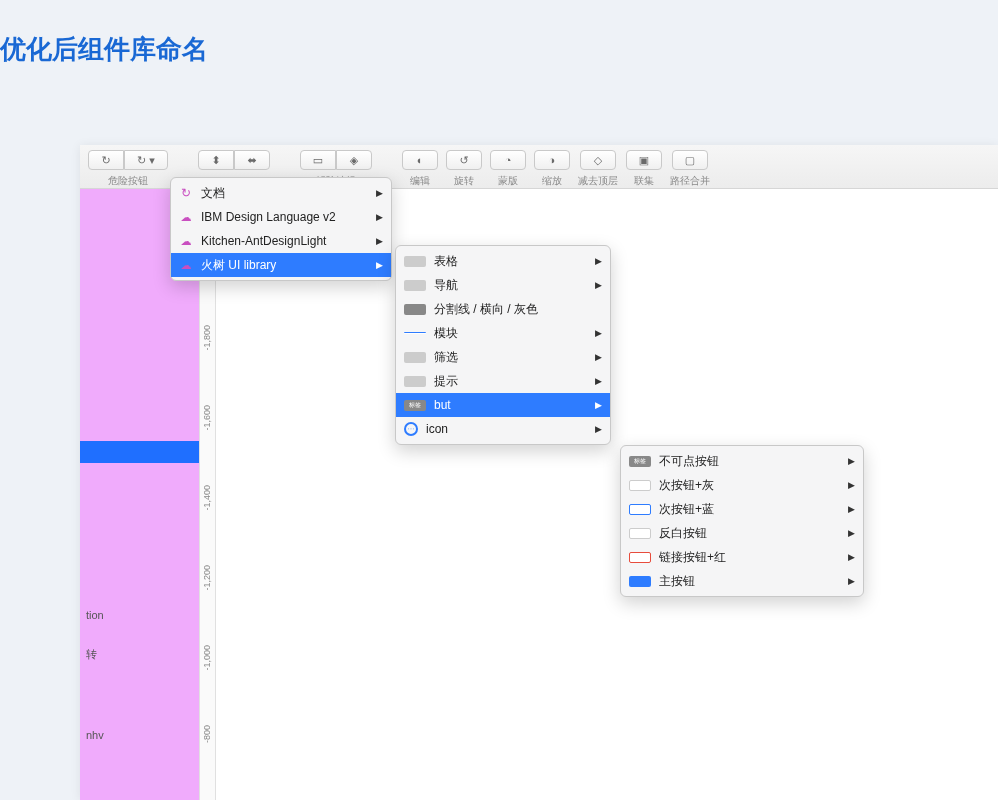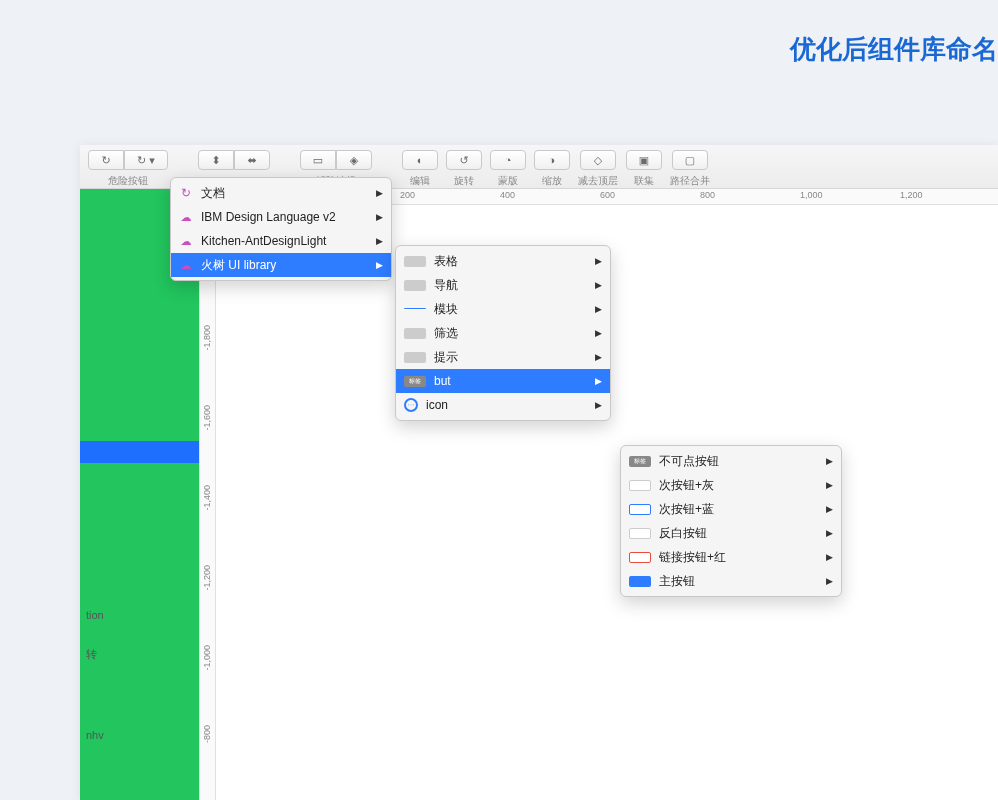--- a/index.html
+++ b/index.html
@@ -4,21 +4,21 @@
 <style>
 * { margin: 0; padding: 0; box-sizing: border-box; }
 body {
   font-family: -apple-system, "Helvetica Neue", Arial, sans-serif;
   background: #eef2f7;
   width: 998px;
   height: 800px;
   overflow: hidden;
 }
 .page-title {
-  text-align: right;
+  text-align: left;
   color: #1968d4;
   font-size: 26px;
   font-weight: 600;
   padding: 32px 0 24px;
 }
 .app-frame {
   position: absolute;
   top: 145px;
   left: 80px;
   right: 0;
@@ -65,21 +65,21 @@
   position: absolute;
   left: 120px; top: 60px; bottom: 0; width: 16px;
   background: #fafafa;
   border-right: 1px solid #e0e0e0;
   font-size: 9px; color: #888;
 }
 .ruler-v span { position: absolute; left: 2px; writing-mode: vertical-rl; transform: rotate(180deg); }
 
 .left-panel {
   position: absolute; left: 0; top: 44px; bottom: 0; width: 120px;
-  background: #22c55e;
+  background: #f0abfc;
   border-right: 1px solid #e0e0e0;
 }
 .left-panel .sel-row {
   position: absolute; left: 0; right: 0; height: 22px;
   background: #1f6fff;
 }
 .left-panel .txt-row {
   position: absolute; left: 6px; font-size: 11px; color: #555;
 }
 
@@ -193,30 +193,20 @@
         <div class="tb-label">联集</div>
       </div>
       <div class="tb-group">
         <div class="tb-btns">
           <div class="tb-btn">▢</div>
         </div>
         <div class="tb-label">路径合并</div>
       </div>
     </div>
 
-  <div class="ruler-h" id="rulerH">
-      <span style="left: -10px;">-200</span>
-      <span style="left: 90px;">0</span>
-      <span style="left: 190px;">200</span>
-      <span style="left: 290px;">400</span>
-      <span style="left: 390px;">600</span>
-      <span style="left: 490px;">800</span>
-      <span style="left: 590px;">1,000</span>
-      <span style="left: 690px;">1,200</span>
-    </div>
   <div class="ruler-v" id="rulerV">
       <span style="top: 40px;">-2,00</span>
       <span style="top: 120px;">-1,800</span>
       <span style="top: 200px;">-1,600</span>
       <span style="top: 280px;">-1,400</span>
       <span style="top: 360px;">-1,200</span>
       <span style="top: 440px;">-1,000</span>
       <span style="top: 520px;">-800</span>
     </div>
 
@@ -254,20 +244,24 @@
         <span class="thumb gray"></span>
         <span>表格</span>
         <span class="arrow">▶</span>
       </div>
       <div class="menu-row">
         <span class="thumb gray"></span>
         <span>导航</span>
         <span class="arrow">▶</span>
       </div>
       <div class="menu-row">
+        <span class="thumb "></span>
+        <span>分割线 / 横向 / 灰色</span>
+      </div>
+      <div class="menu-row">
         <span class="thumb line"></span>
         <span>模块</span>
         <span class="arrow">▶</span>
       </div>
       <div class="menu-row">
         <span class="thumb gray"></span>
         <span>筛选</span>
         <span class="arrow">▶</span>
       </div>
       <div class="menu-row">
@@ -279,21 +273,21 @@
         <span class="thumb tag">标签</span>
         <span>but</span>
         <span class="arrow">▶</span>
       </div>
       <div class="menu-row">
         <span class="icon-dots">⋯</span>
         <span>icon</span>
         <span class="arrow">▶</span>
       </div>
     </div>
-  <div class="menu" id="menu3" style="left:540px; top:300px; width:222px">
+  <div class="menu" id="menu3" style="left:540px; top:300px; width:244px">
       <div class="menu-row">
         <span class="thumb tag">标签</span>
         <span>不可点按钮</span>
         <span class="arrow">▶</span>
       </div>
       <div class="menu-row">
         <span class="thumb white"></span>
         <span>次按钮+灰</span>
         <span class="arrow">▶</span>
       </div>

